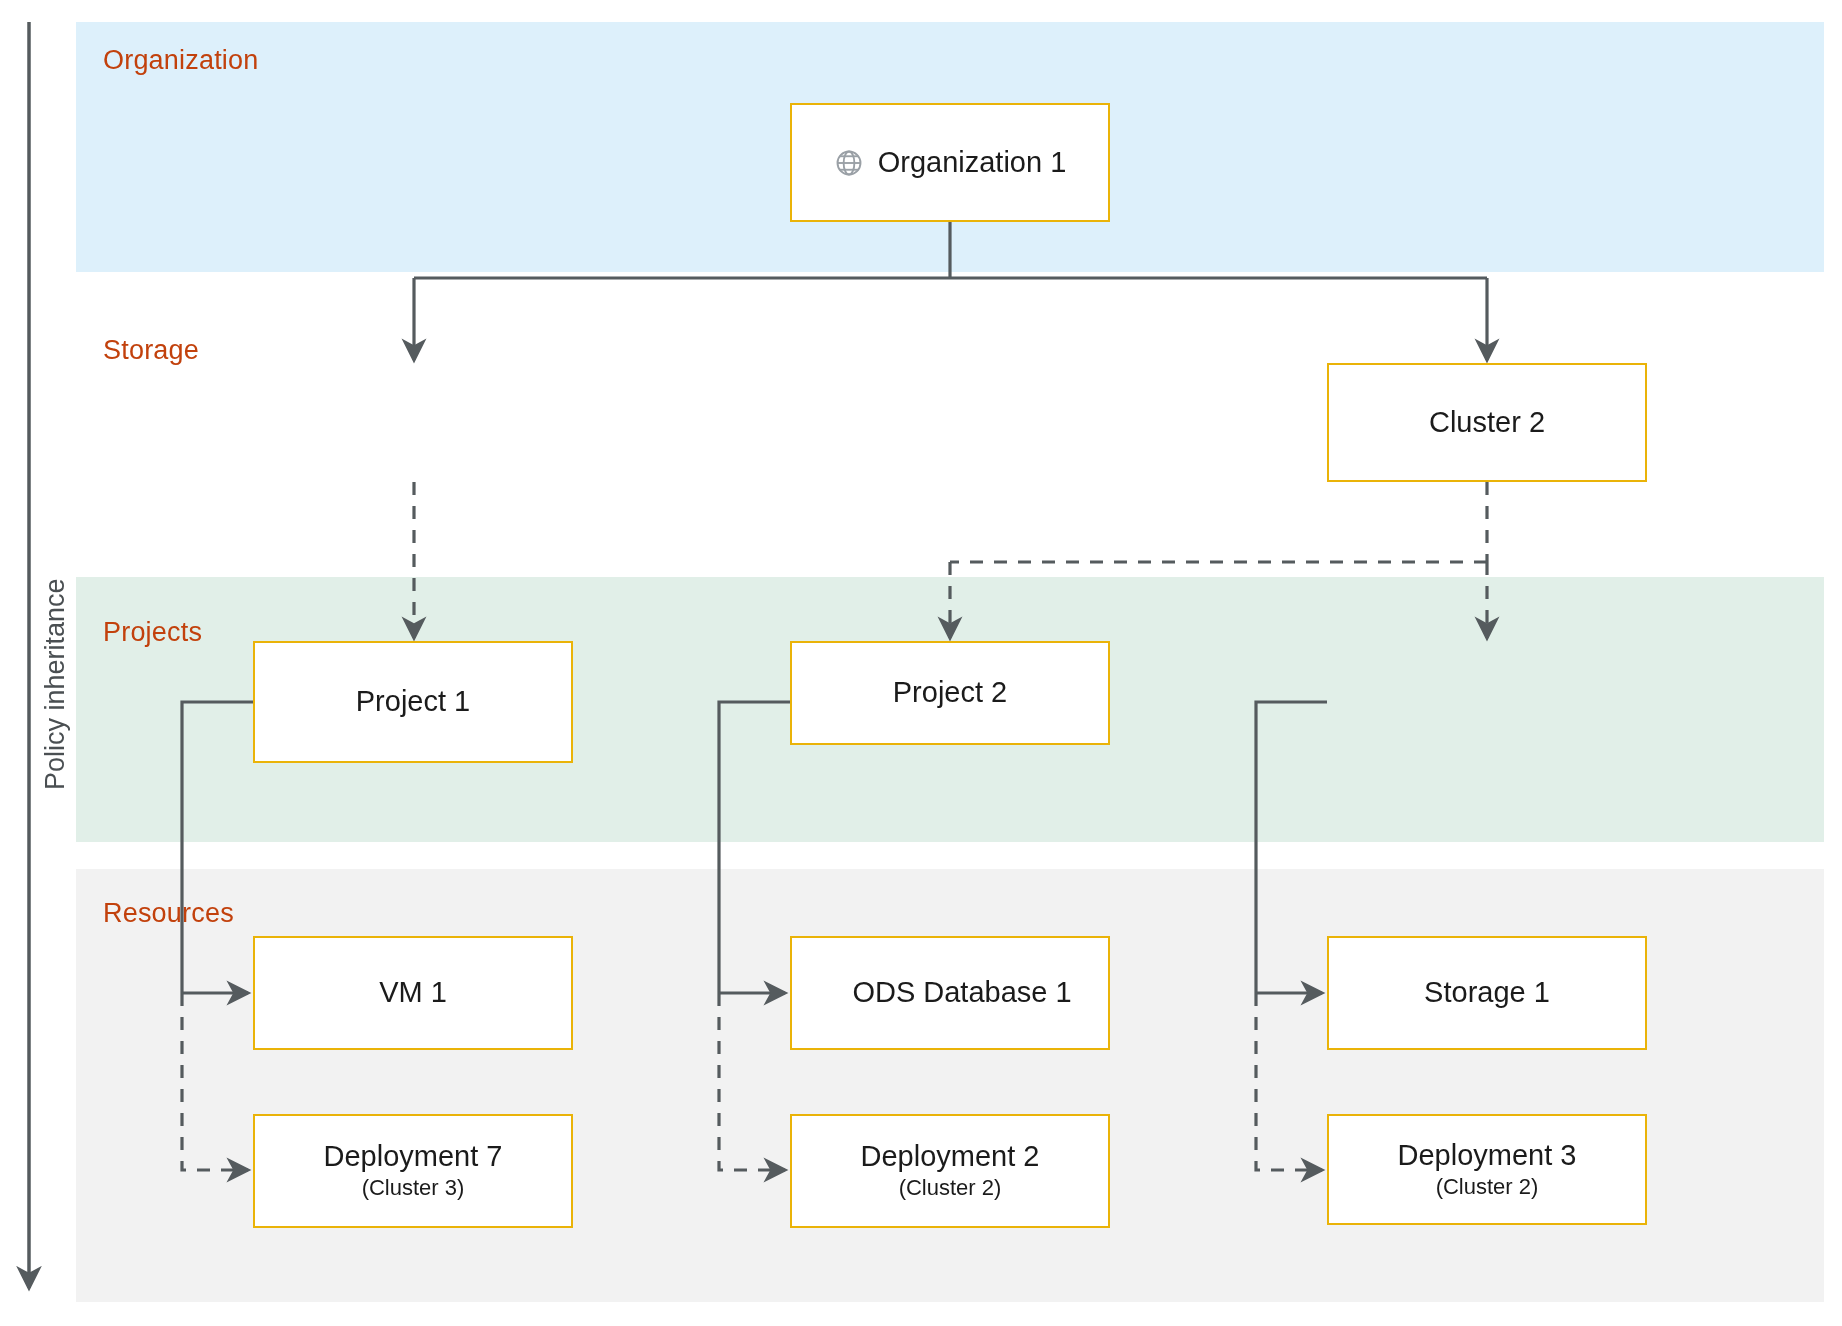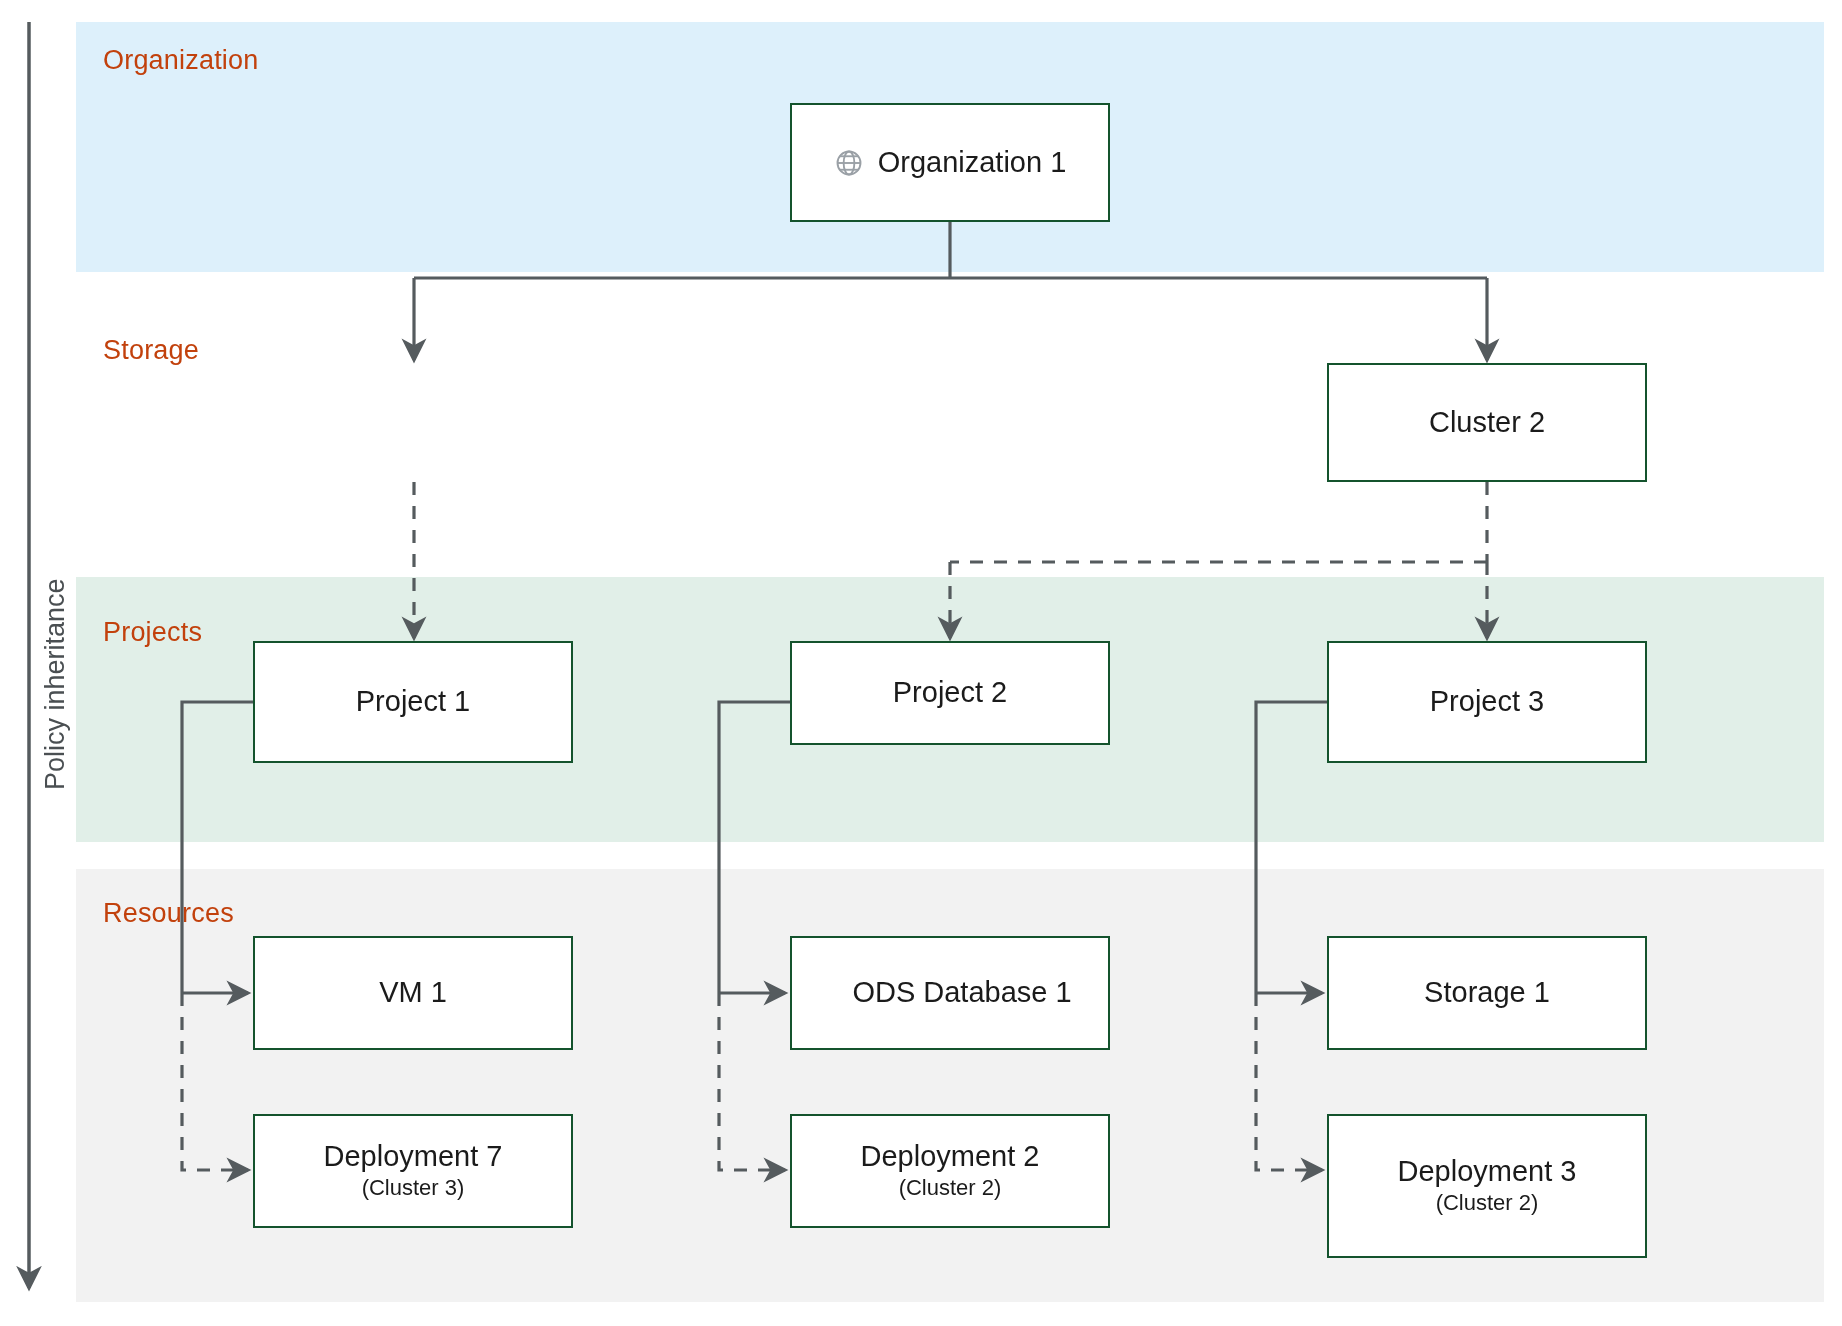--- a/index.html
+++ b/index.html
@@ -14,21 +14,21 @@
     font-size:27px;
     color:#c2410c;
     letter-spacing:.2px;
     white-space:nowrap;
   }
 
   
   .node{
     position:absolute;
     background:#ffffff;
-    border:2px solid #14532d;
+    border:2px solid #eab308;
     box-sizing:border-box;
     display:flex;
     flex-direction:column;
     align-items:center;
     justify-content:center;
     color:#1b1b1b;
   }
   .node .t1{font-size:29px;line-height:1.15;white-space:nowrap;}
   .node .t2{font-size:22px;line-height:1.2;margin-top:2px;white-space:nowrap;}
   .node.with-icon{flex-direction:row;gap:14px;}
@@ -120,40 +120,37 @@
   <div class="node" style="left:1327px;top:363px;width:320px;height:119px;">
     <span class="t1">Cluster 2</span>
   </div>
 
   <div class="node" style="left:253px;top:641px;width:320px;height:122px;">
     <span class="t1">Project 1</span>
   </div>
   <div class="node" style="left:790px;top:641px;width:320px;height:104px;">
     <span class="t1">Project 2</span>
   </div>
-  <div class="node" style="left:1327px;top:641px;width:320px;height:122px;">
-    <span class="t1">Project 3</span>
-  </div>
 
   <div class="node" style="left:253px;top:936px;width:320px;height:114px;">
     <span class="t1">VM 1</span>
   </div>
   <div class="node" style="left:790px;top:936px;width:320px;height:114px;padding-left:24px;">
     <span class="t1">ODS Database 1</span>
   </div>
   <div class="node" style="left:1327px;top:936px;width:320px;height:114px;">
     <span class="t1">Storage 1</span>
   </div>
 
   <div class="node" style="left:253px;top:1114px;width:320px;height:114px;">
     <span class="t1">Deployment 7</span>
     <span class="t2">(Cluster 3)</span>
   </div>
   <div class="node" style="left:790px;top:1114px;width:320px;height:114px;">
     <span class="t1">Deployment 2</span>
     <span class="t2">(Cluster 2)</span>
   </div>
-  <div class="node" style="left:1327px;top:1114px;width:320px;height:144px;">
+  <div class="node" style="left:1327px;top:1114px;width:320px;height:111px;">
     <span class="t1">Deployment 3</span>
     <span class="t2">(Cluster 2)</span>
   </div>
 
 </div>
 
 </body></html>

